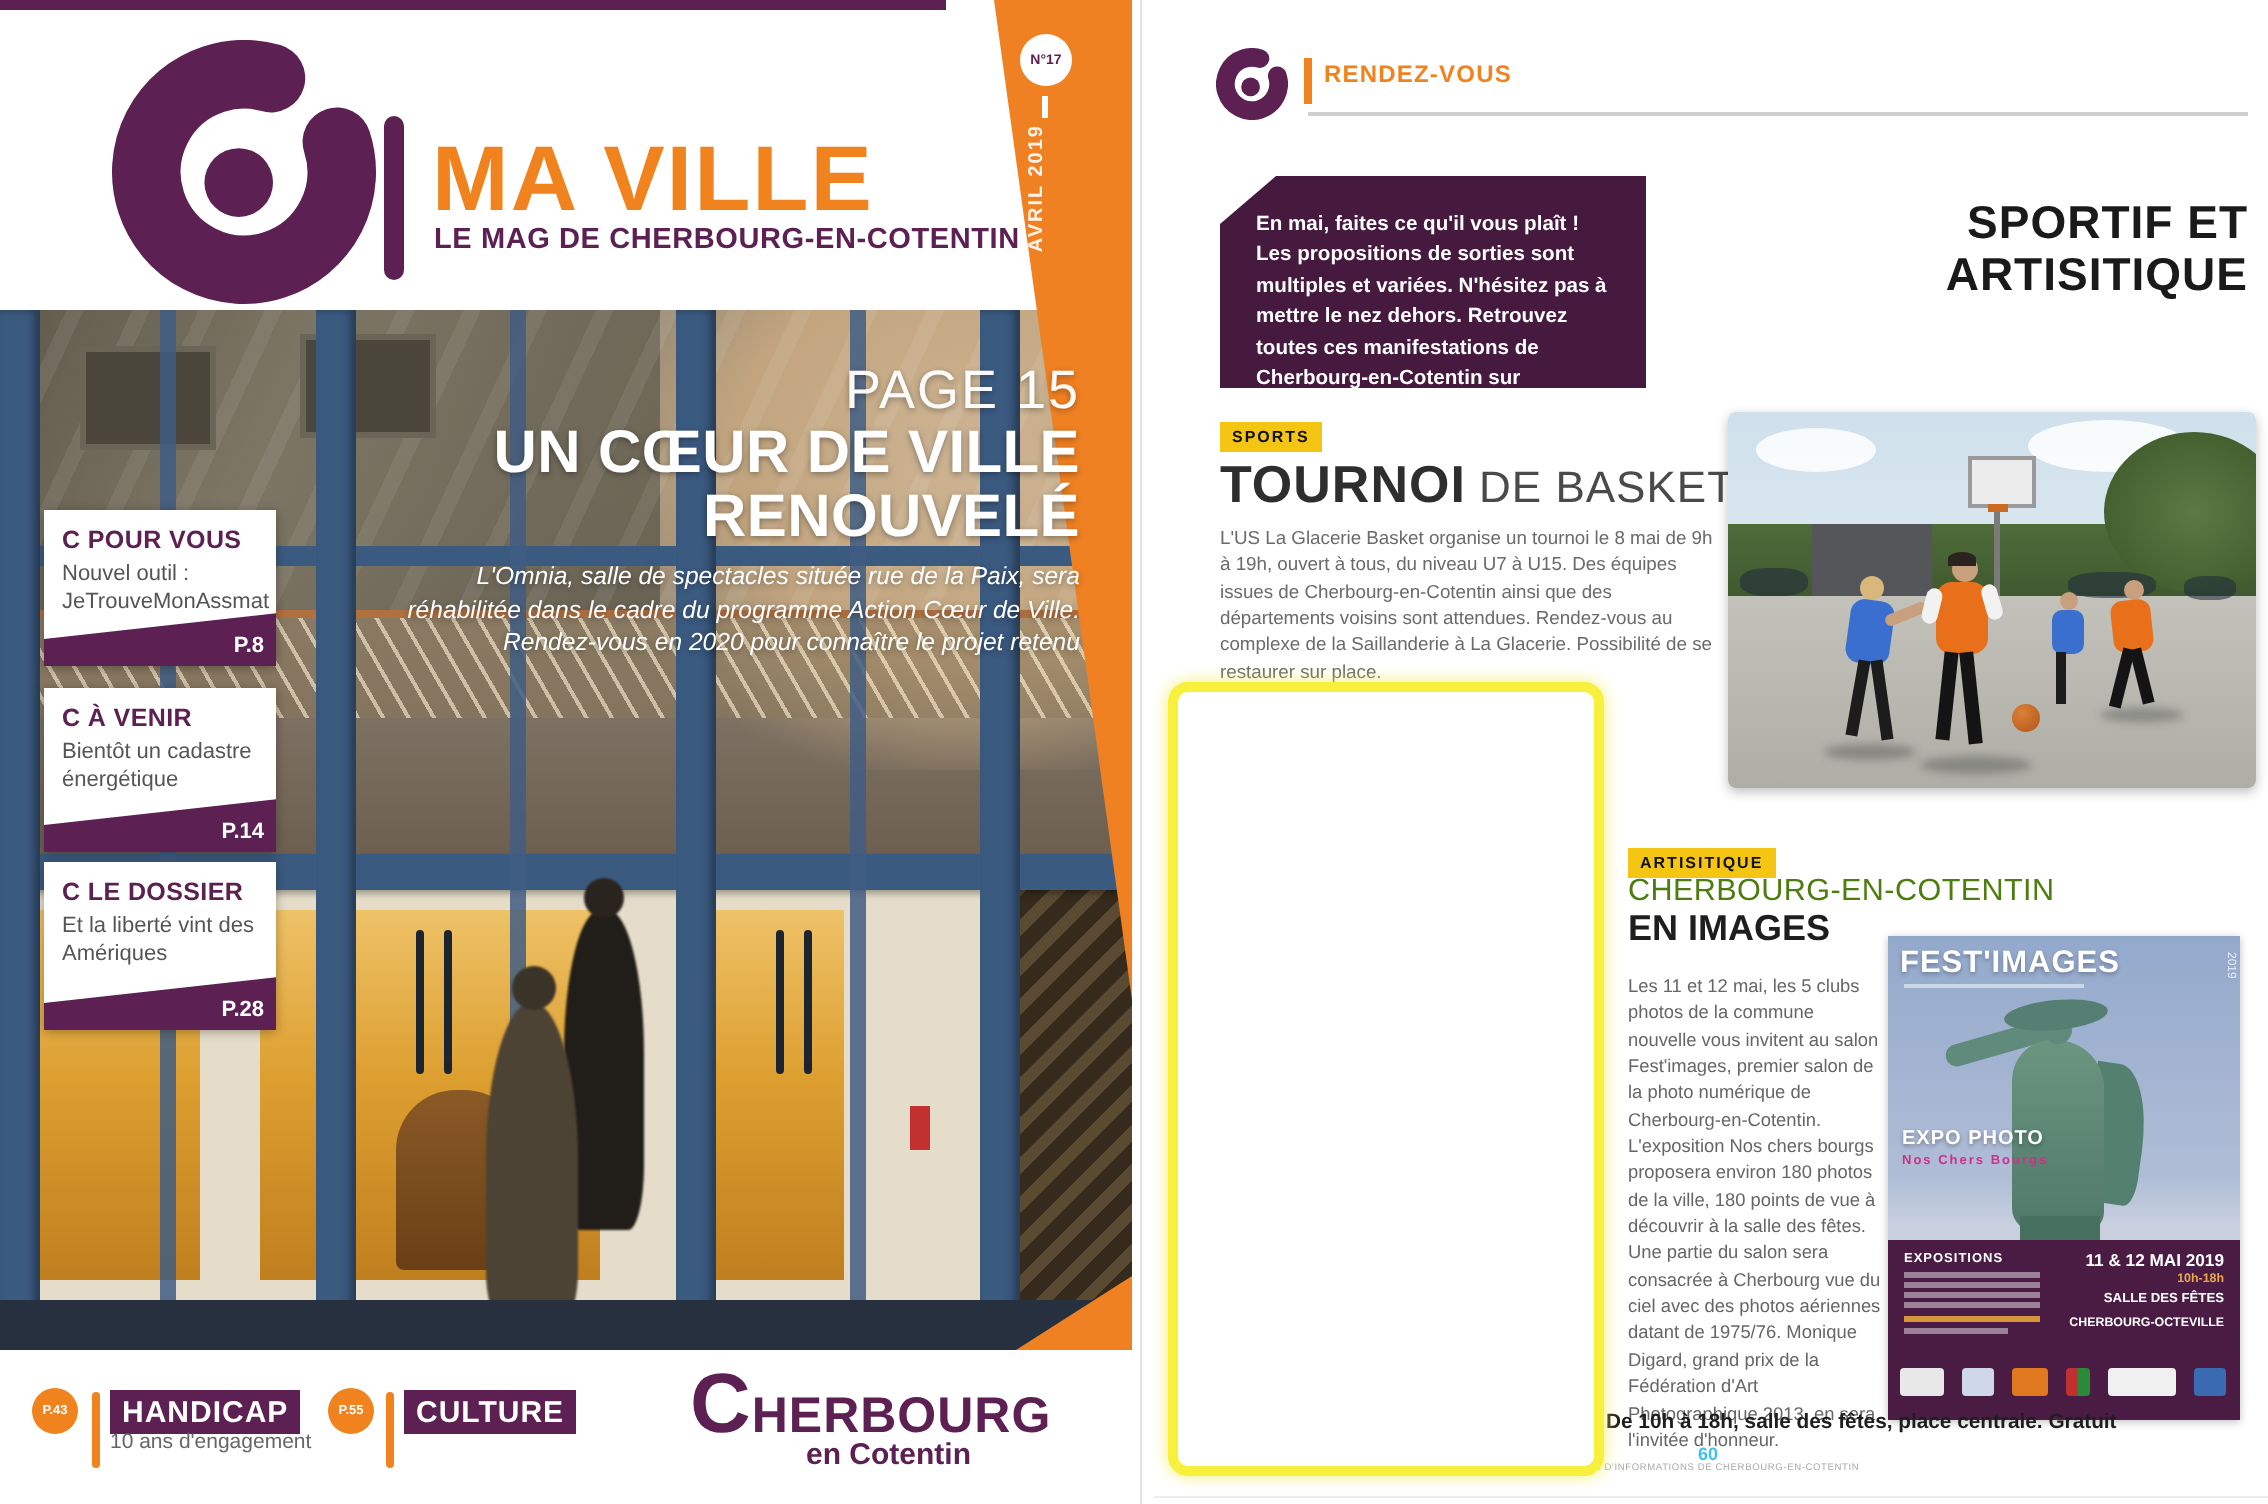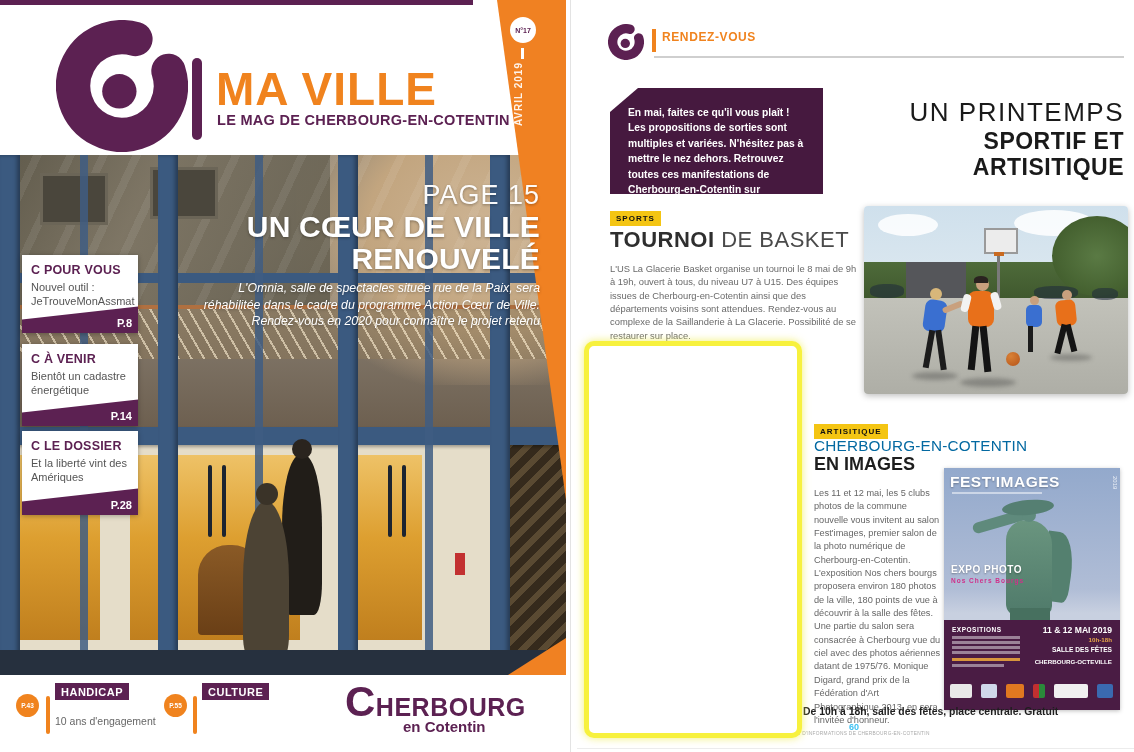--- a/index.html
+++ b/index.html
@@ -56,21 +56,21 @@
   .card{left:22px;width:116px;background:#fff;box-shadow:0 1px 5px rgba(0,0,0,.3);z-index:9;padding:8px 8px 30px 9px;box-sizing:border-box;}
   .card-rubric{color:#5c2152;font-weight:800;font-size:12.5px;letter-spacing:.2px;}
   .card-text{color:#555;font-size:11px;line-height:1.25;margin-top:4px;}
   .card-wedge{position:absolute;left:0;right:0;bottom:0;height:30px;background:#5c2152;clip-path:polygon(0 55%,100% 12%,100% 100%,0 100%);}
   .card-page{position:absolute;right:6px;bottom:4px;color:#fff;font-weight:800;font-size:11px;}
 
   
   #cover-footer{left:0;top:675px;width:566px;height:77px;background:#fff;z-index:8;}
   .teaser-circle{top:19px;width:23px;height:23px;border-radius:50%;background:#f0831e;color:#fff;font-size:6.5px;font-weight:800;display:flex;align-items:center;justify-content:center;}
   .teaser-bar{top:21px;width:4px;height:38px;background:#f0831e;border-radius:2px;}
-  .teaser-rubric{top:8px;background:#5c2152;color:#fff;font-weight:800;font-size:11px;padding:2.5px 6px;letter-spacing:.5px;}
+  .teaser-rubric{top:20px;background:#5c2152;color:#fff;font-weight:800;font-size:15px;padding:2.5px 6px;letter-spacing:.5px;}
   .teaser-text{top:40px;color:#666;font-size:10.5px;line-height:1.25;width:140px;}
   #publisher{left:345px;top:11px;color:#5c2152;width:180px;}
   #publisher-line1{font-size:25px;font-weight:800;letter-spacing:.5px;}
   #publisher-line1::first-letter{font-size:42px;line-height:.75;}
   #publisher-line2{font-size:15px;font-weight:800;margin:-4px 0 0 58px;}
 
   
   #page-seam{left:570px;top:0;width:1px;height:752px;background:#e3e3e3;}
   #rp-logo{left:608px;top:24px;width:36px;height:36px;}
   #rp-bar{left:652px;top:29px;width:3.5px;height:23px;background:#f0831e;}
@@ -79,21 +79,21 @@
 
   #intro-box{left:610px;top:88px;width:213px;height:106px;background:#46193f;clip-path:polygon(0 24px,28px 0,100% 0,100% 100%,0 100%);color:#fff;font-size:10.3px;font-weight:700;line-height:1.5;padding:17px 12px 0 18px;box-sizing:border-box;white-space:pre-line;}
 
   #rp-headline{left:804px;top:98px;width:320px;text-align:right;color:#1a1a1a;line-height:1.15;}
   #rp-headline .hl-light{font-size:26px;font-weight:300;letter-spacing:1.5px;}
   #rp-headline .hl-bold{font-size:23px;font-weight:800;letter-spacing:.5px;}
 
   .label-tag{display:inline-block;background:#f4c513;color:#111;font-size:8px;font-weight:800;letter-spacing:1px;padding:3px 6px;}
   #sports-label{left:610px;top:211px;}
   #sports-title{left:610px;top:227px;letter-spacing:.5px;}
-  .title-strong{font-size:22px;font-weight:800;color:#2e2e2e;}
+  .title-strong{font-size:26px;font-weight:800;color:#2e2e2e;}
   .title-light{font-size:22px;font-weight:300;color:#4a4a4a;}
   #sports-body{left:610px;top:262px;width:248px;font-size:9.4px;color:#6a6a6a;line-height:1.42;}
   #sports-phone{left:610px;top:340px;font-size:9.6px;font-weight:800;color:#333;}
 
   
   #basket-photo{left:864px;top:206px;width:264px;height:188px;border-radius:4px;overflow:hidden;box-shadow:0 2px 6px rgba(0,0,0,.25);background:linear-gradient(#cfe0ec,#eef3f5);}
   .bp-cloud{background:#fff;border-radius:50%;opacity:.85;}
   .bp-hedge{left:0;top:56px;width:264px;height:36px;background:linear-gradient(#4e6b3a,#40592e);}
   .bp-tree{right:-14px;top:10px;width:90px;height:80px;background:radial-gradient(#5a7a44,#44602f 70%);border-radius:50%;}
   .bp-shed{left:42px;top:56px;width:60px;height:37px;background:#55565a;}
@@ -127,21 +127,21 @@
   .sg-neck{left:108px;top:2px;width:12px;height:92px;background:#d23420;border-radius:8px;transform:rotate(14deg);border:1px solid #7a150a;}
   .sg-neck2{left:122px;top:26px;width:9px;height:70px;background:#e09020;border-radius:6px;transform:rotate(10deg);border:1px solid #8a5508;}
   .sg-hook{left:110px;top:-4px;width:30px;height:12px;background:#d23420;border-radius:8px;transform:rotate(-18deg);}
   .sg-shard1{left:58px;top:172px;width:70px;height:26px;background:#b45a6a;transform:rotate(-6deg);opacity:.85;}
   .sg-shard2{left:-6px;top:186px;width:60px;height:22px;background:#8a3a4a;transform:rotate(5deg);opacity:.8;}
   #glass-credit{left:596px;top:630px;writing-mode:vertical-rl;transform:rotate(180deg);font-size:6px;color:#777;}
 
   
   #photo-label{left:814px;top:424px;}
   #photo-title{left:814px;top:438px;line-height:1.1;white-space:nowrap;}
-  #photo-title .t1{font-size:15.3px;font-weight:300;color:#0369a1;letter-spacing:.2px;display:block;}
+  #photo-title .t1{font-size:15.3px;font-weight:300;color:#4d7c0f;letter-spacing:.2px;display:block;}
   #photo-title .t2{font-size:18px;font-weight:800;color:#1e1e1e;display:block;}
   #photo-body{left:814px;top:487px;width:128px;font-size:9.2px;color:#666;line-height:1.45;}
   #event-info{left:803px;top:706px;width:330px;font-size:10.4px;font-weight:800;color:#1e1e1e;}
   #page-number{left:849px;top:722px;font-size:9px;font-weight:800;color:#3ec1f2;}
   #mag-footer{left:765px;top:731px;font-size:8px;color:#aaa;transform:scale(.6);transform-origin:left top;white-space:nowrap;letter-spacing:.5px;}
   #bottom-rule{left:577px;top:748px;width:557px;height:1px;background:#ececec;}
 
   
   #poster{left:944px;top:468px;width:176px;height:242px;overflow:hidden;background:linear-gradient(180deg,#93a9cc 0%,#b0bdd6 50%,#c8d0e0 60%);box-shadow:0 1px 4px rgba(0,0,0,.25);}
   #poster-title{left:6px;top:5px;font-size:15.5px;font-weight:800;color:#fff;letter-spacing:.5px;text-shadow:0 1px 2px rgba(0,0,0,.3);}
@@ -271,21 +271,20 @@
     <circle cx="48" cy="54" r="13" fill="#5c2152"></circle>
   </svg>
   <div class="abs" id="rp-bar"></div>
   <div class="abs" id="rp-rubric">RENDEZ-VOUS</div>
   <div class="abs" id="rp-rule"></div>
 
   <div class="abs" id="intro-box">En mai, faites ce qu'il vous plaît !
 Les propositions de sorties sont multiples et variées. N'hésitez pas à mettre le nez dehors. Retrouvez toutes ces manifestations de Cherbourg-en-Cotentin sur www.cherbourg.fr et dans l'agenda Le Mois.</div>
 
   <div class="abs" id="rp-headline">
-    <div class="hl-light">UN PRINTEMPS</div>
     <div class="hl-bold">SPORTIF ET</div>
     <div class="hl-bold">ARTISITIQUE</div>
   </div>
 
   <div class="abs label-tag" id="sports-label">SPORTS</div>
   <div class="abs" id="sports-title">
     <span class="title-strong">TOURNOI</span><span class="title-light"> DE BASKET</span>
   </div>
   <div class="abs" id="sports-body">L'US La Glacerie Basket organise un tournoi le 8 mai de 9h à 19h, ouvert à tous, du niveau U7 à U15. Des équipes issues de Cherbourg-en-Cotentin ainsi que des départements voisins sont attendues. Rendez-vous au complexe de la Saillanderie à La Glacerie. Possibilité de se restaurer sur place.</div>
   <div class="abs" id="sports-phone">Tél. 02 33 20 05 43</div>

